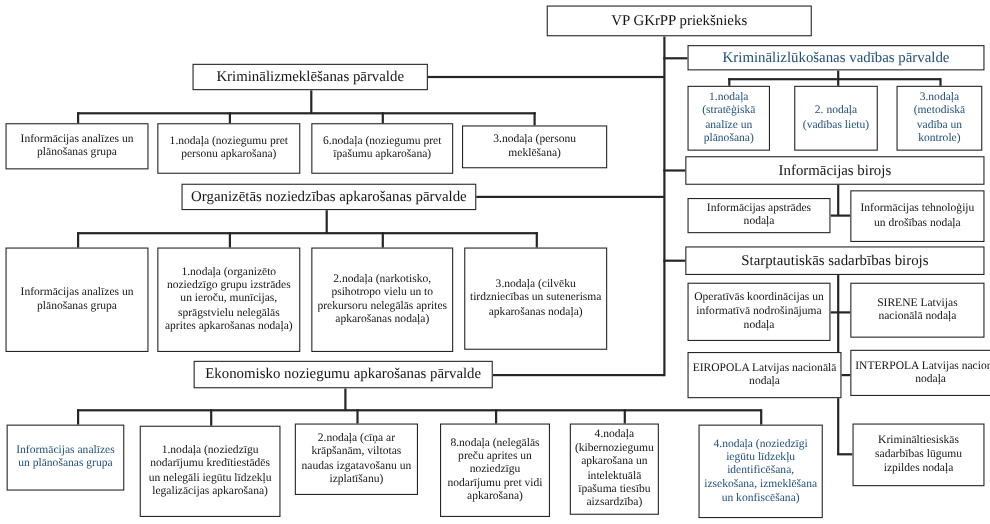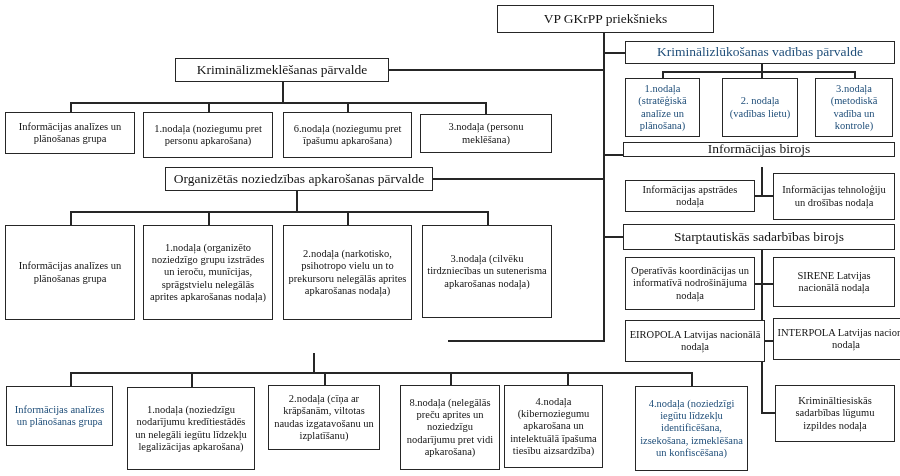--- a/index.html
+++ b/index.html
@@ -60,47 +60,48 @@
   <i class="ln" style="left:854px;top:71px;width:1.5px;height:8px"></i>
 
   <i class="ln" style="left:761px;top:167px;width:1.5px;height:29px"></i>
   <i class="ln" style="left:755px;top:195px;width:18px;height:1.5px"></i>
 
   <i class="ln" style="left:761px;top:250px;width:1.5px;height:163px"></i>
   <i class="ln" style="left:755px;top:283px;width:18px;height:1.5px"></i>
   <i class="ln" style="left:755px;top:340px;width:18px;height:1.5px"></i>
   <i class="ln" style="left:761px;top:412px;width:14px;height:1.5px"></i>
 
-  <div class="node hdr" style="left:497px;top:5px;width:217px;height:28px">VP GKrPP priekšnieks</div>
+  <div class="node hdr" style="left:497px;top:5px;width:241px;height:28px">VP GKrPP priekšnieks</div>
 
   <div class="node hdr" style="left:175px;top:58px;width:214px;height:24px">Kriminālizmeklēšanas pārvalde</div>
   <div class="node" style="left:5px;top:112px;width:130px;height:42px">Informācijas analīzes un plānošanas grupa</div>
   <div class="node" style="left:143px;top:112px;width:130px;height:46px">1.nodaļa (noziegumu pret personu apkarošana)</div>
   <div class="node" style="left:283px;top:112px;width:129px;height:46px">6.nodaļa (noziegumu pret īpašumu apkarošana)</div>
   <div class="node" style="left:420px;top:114px;width:132px;height:39px">3.nodaļa (personu meklēšana)</div>
 
   <div class="node hdr" style="left:165px;top:167px;width:268px;height:24px">Organizētās noziedzības apkarošanas pārvalde</div>
   <div class="node" style="left:5px;top:225px;width:130px;height:95px">Informācijas analīzes un plānošanas grupa</div>
   <div class="node" style="left:143px;top:225px;width:130px;height:95px">1.nodaļa (organizēto noziedzīgo grupu izstrādes un ieroču, munīcijas, sprāgstvielu nelegālās aprites apkarošanas nodaļa)</div>
   <div class="node" style="left:283px;top:225px;width:129px;height:95px">2.nodaļa (narkotisko, psihotropo vielu un to prekursoru nelegālās aprites apkarošanas nodaļa)</div>
   <div class="node" style="left:422px;top:225px;width:130px;height:93px">3.nodaļa (cilvēku tirdzniecības un sutenerisma apkarošanas nodaļa)</div>
 
+  <div class="node hdr" style="left:176px;top:328px;width:272px;height:25px">Ekonomisko noziegumu apkarošanas pārvalde</div>
   <div class="node blue" style="left:6px;top:386px;width:107px;height:60px">Informācijas analīzes un plānošanas grupa</div>
   <div class="node" style="left:127px;top:387px;width:128px;height:83px">1.nodaļa (noziedzīgu nodarījumu kredītiestādēs un nelegāli iegūtu līdzekļu legalizācijas apkarošana)</div>
   <div class="node" style="left:268px;top:385px;width:112px;height:65px">2.nodaļa (cīņa ar krāpšanām, viltotas naudas izgatavošanu un izplatīšanu)</div>
   <div class="node" style="left:400px;top:385px;width:100px;height:85px">8.nodaļa (nelegālās preču aprites un noziedzīgu nodarījumu pret vidi apkarošana)</div>
-  <div class="node" style="left:504px;top:385px;width:99px;height:83px">4.nodaļa (kibernoziegumu apkarošana un intelektuālā īpašuma tiesību aizsardzība)</div>
+  <div class="node" style="left:518px;top:385px;width:81px;height:83px">4.nodaļa (kibernoziegumu apkarošana un intelektuālā īpašuma tiesību aizsardzība)</div>
   <div class="node blue" style="left:635px;top:386px;width:113px;height:85px">4.nodaļa (noziedzīgi iegūtu līdzekļu identificēšana, izsekošana, izmeklēšana un konfiscēšana)</div>
 
   <div class="node hdr blue" style="left:625px;top:41px;width:270px;height:23px">Kriminālizlūkošanas vadības pārvalde</div>
   <div class="node blue" style="left:625px;top:78px;width:75px;height:59px">1.nodaļa (stratēģiskā analīze un plānošana)</div>
   <div class="node blue" style="left:722px;top:78px;width:76px;height:59px">2. nodaļa (vadības lietu)</div>
   <div class="node blue" style="left:815px;top:78px;width:78px;height:59px">3.nodaļa (metodiskā vadība un kontrole)</div>
 
-  <div class="node hdr" style="left:623px;top:142px;width:272px;height:15px">Informācijas birojs</div>
+  <div class="node hdr" style="left:623px;top:142px;width:272px;height:26px">Informācijas birojs</div>
   <div class="node" style="left:625px;top:180px;width:130px;height:32px">Informācijas apstrādes nodaļa</div>
   <div class="node" style="left:773px;top:173px;width:122px;height:47px">Informācijas tehnoloģiju un drošības nodaļa</div>
 
   <div class="node hdr" style="left:623px;top:224px;width:272px;height:26px">Starptautiskās sadarbības birojs</div>
   <div class="node" style="left:625px;top:257px;width:130px;height:53px">Operatīvās koordinācijas un informatīvā nodrošinājuma nodaļa</div>
   <div class="node" style="left:773px;top:257px;width:122px;height:50px">SIRENE Latvijas nacionālā nodaļa</div>
   <div class="node" style="left:625px;top:320px;width:140px;height:42px">EIROPOLA Latvijas nacionālā nodaļa</div>
   <div class="node" style="left:773px;top:318px;width:146px;height:42px">INTERPOLA Latvijas nacionālā nodaļa</div>
   <div class="node" style="left:775px;top:385px;width:120px;height:57px">Krimināltiesiskās sadarbības lūgumu izpildes nodaļa</div>
 

